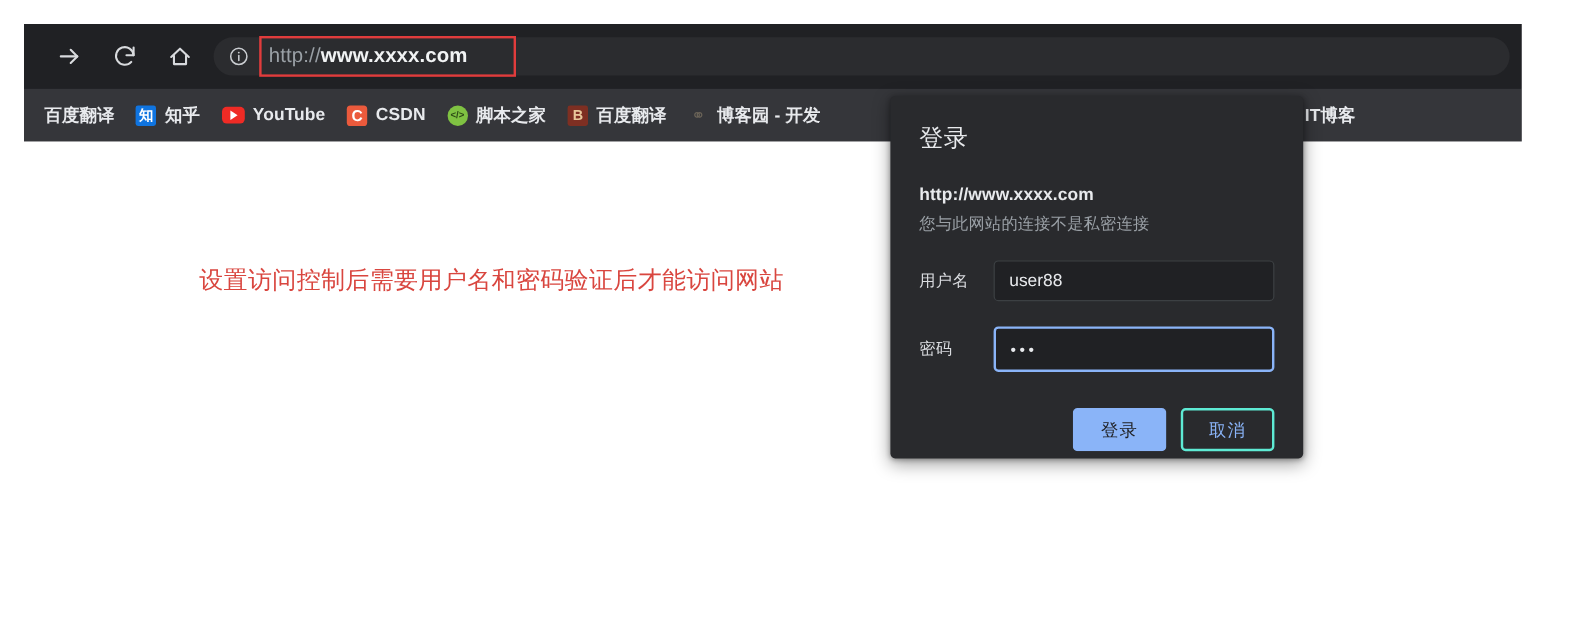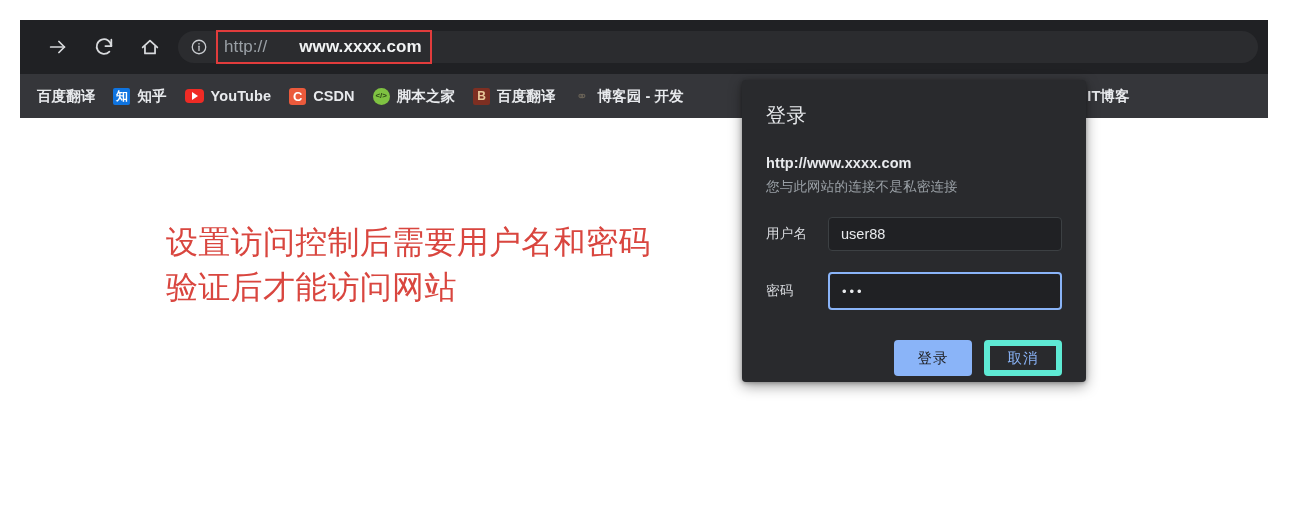--- a/index.html
+++ b/index.html
@@ -80,21 +80,21 @@
     align-items: center;
     padding: 0 8px 0 6px;
     min-width: 214px;
   }
   .url-text {
     font-size: 17px;
     letter-spacing: 0.1px;
     white-space: nowrap;
   }
   .url-scheme { color: #9aa0a6; margin-top: 12px; }
-  .url-host { color: #f1f3f4; font-weight: bold; margin-left: 32px; }
+  .url-host { color: #f1f3f4; font-weight: bold; }
 
   
   .bookmarks {
     position: relative;
     height: 44px;
     background: #35363a;
     display: flex;
     align-items: center;
     padding-left: 8px;
     gap: 0px;
@@ -160,21 +160,21 @@
     height: 384px;
     background: #ffffff;
   }
 
   .annotation {
     position: absolute;
     left: 146px;
     top: 102px;
     width: 500px;
     color: #d9463f;
-    font-size: 32px;
+    font-size: 20px;
     line-height: 1.42;
     letter-spacing: 0.3px;
   }
 
   
   .dialog {
     position: absolute;
     left: 742px;
     top: 80px;
     width: 344px;
@@ -262,21 +262,21 @@
     border: 1px solid transparent;
     font-family: "Liberation Sans", sans-serif;
   }
   .btn-primary {
     background: #8ab4f8;
     color: #202124;
   }
   .btn-secondary {
     background: transparent;
     color: #8ab4f8;
-    border: 6px solid #5eead4;
+    border: 2px solid #5eead4;
   }
 </style>
 </head>
 <body>
 
 <div id="screen">
 
   <div class="browser">
 
     <div class="toolbar">

